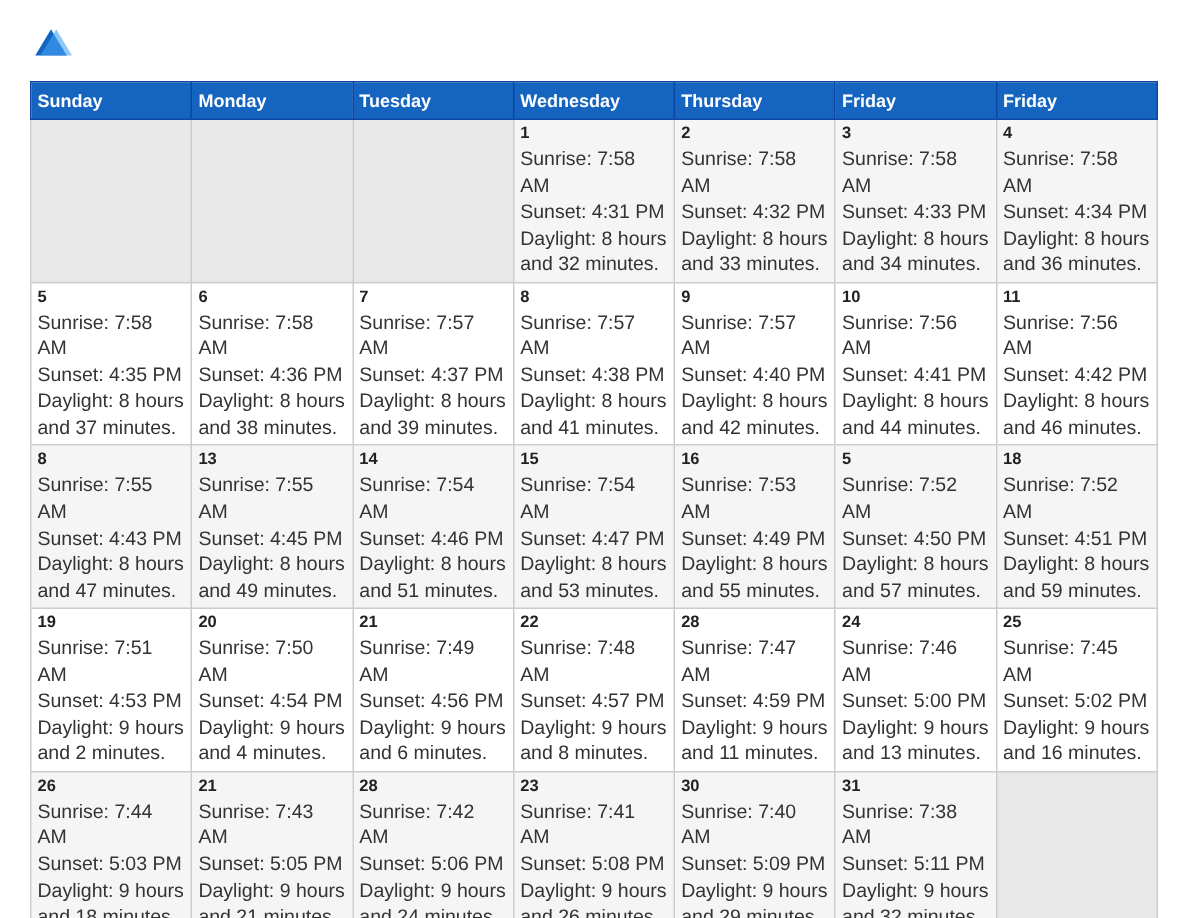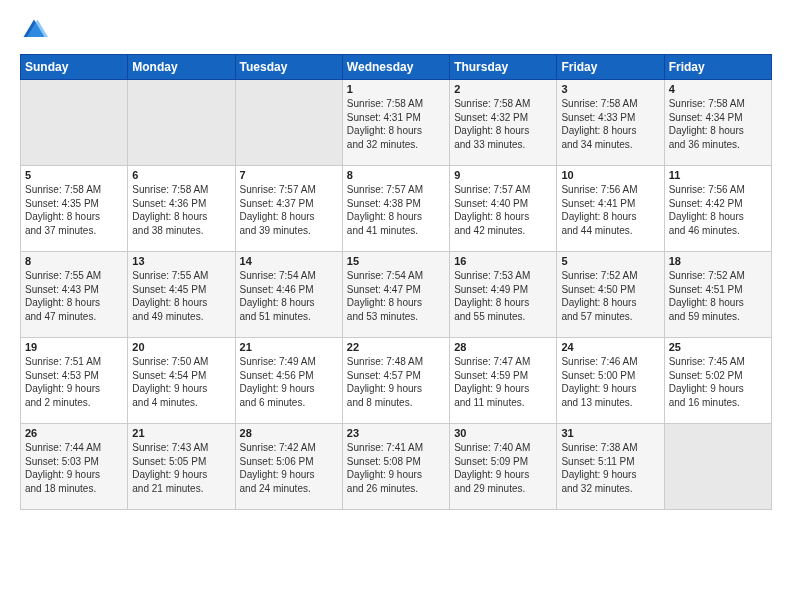--- a/index.html
+++ b/index.html
@@ -80,21 +80,21 @@
     .calendar tbody tr:nth-child(even) td {
       background: #fff;
     }
     .day-number {
       font-weight: bold;
       font-size: 11px;
       display: block;
       margin-bottom: 2px;
     }
     .day-info {
-      font-size: 10px;
+      font-size: 13px;
       line-height: 1.35;
       color: #333;
     }
     .empty-cell {
       background: #e8e8e8 !important;
     }
   </style>
 </head>
 <body>
 

